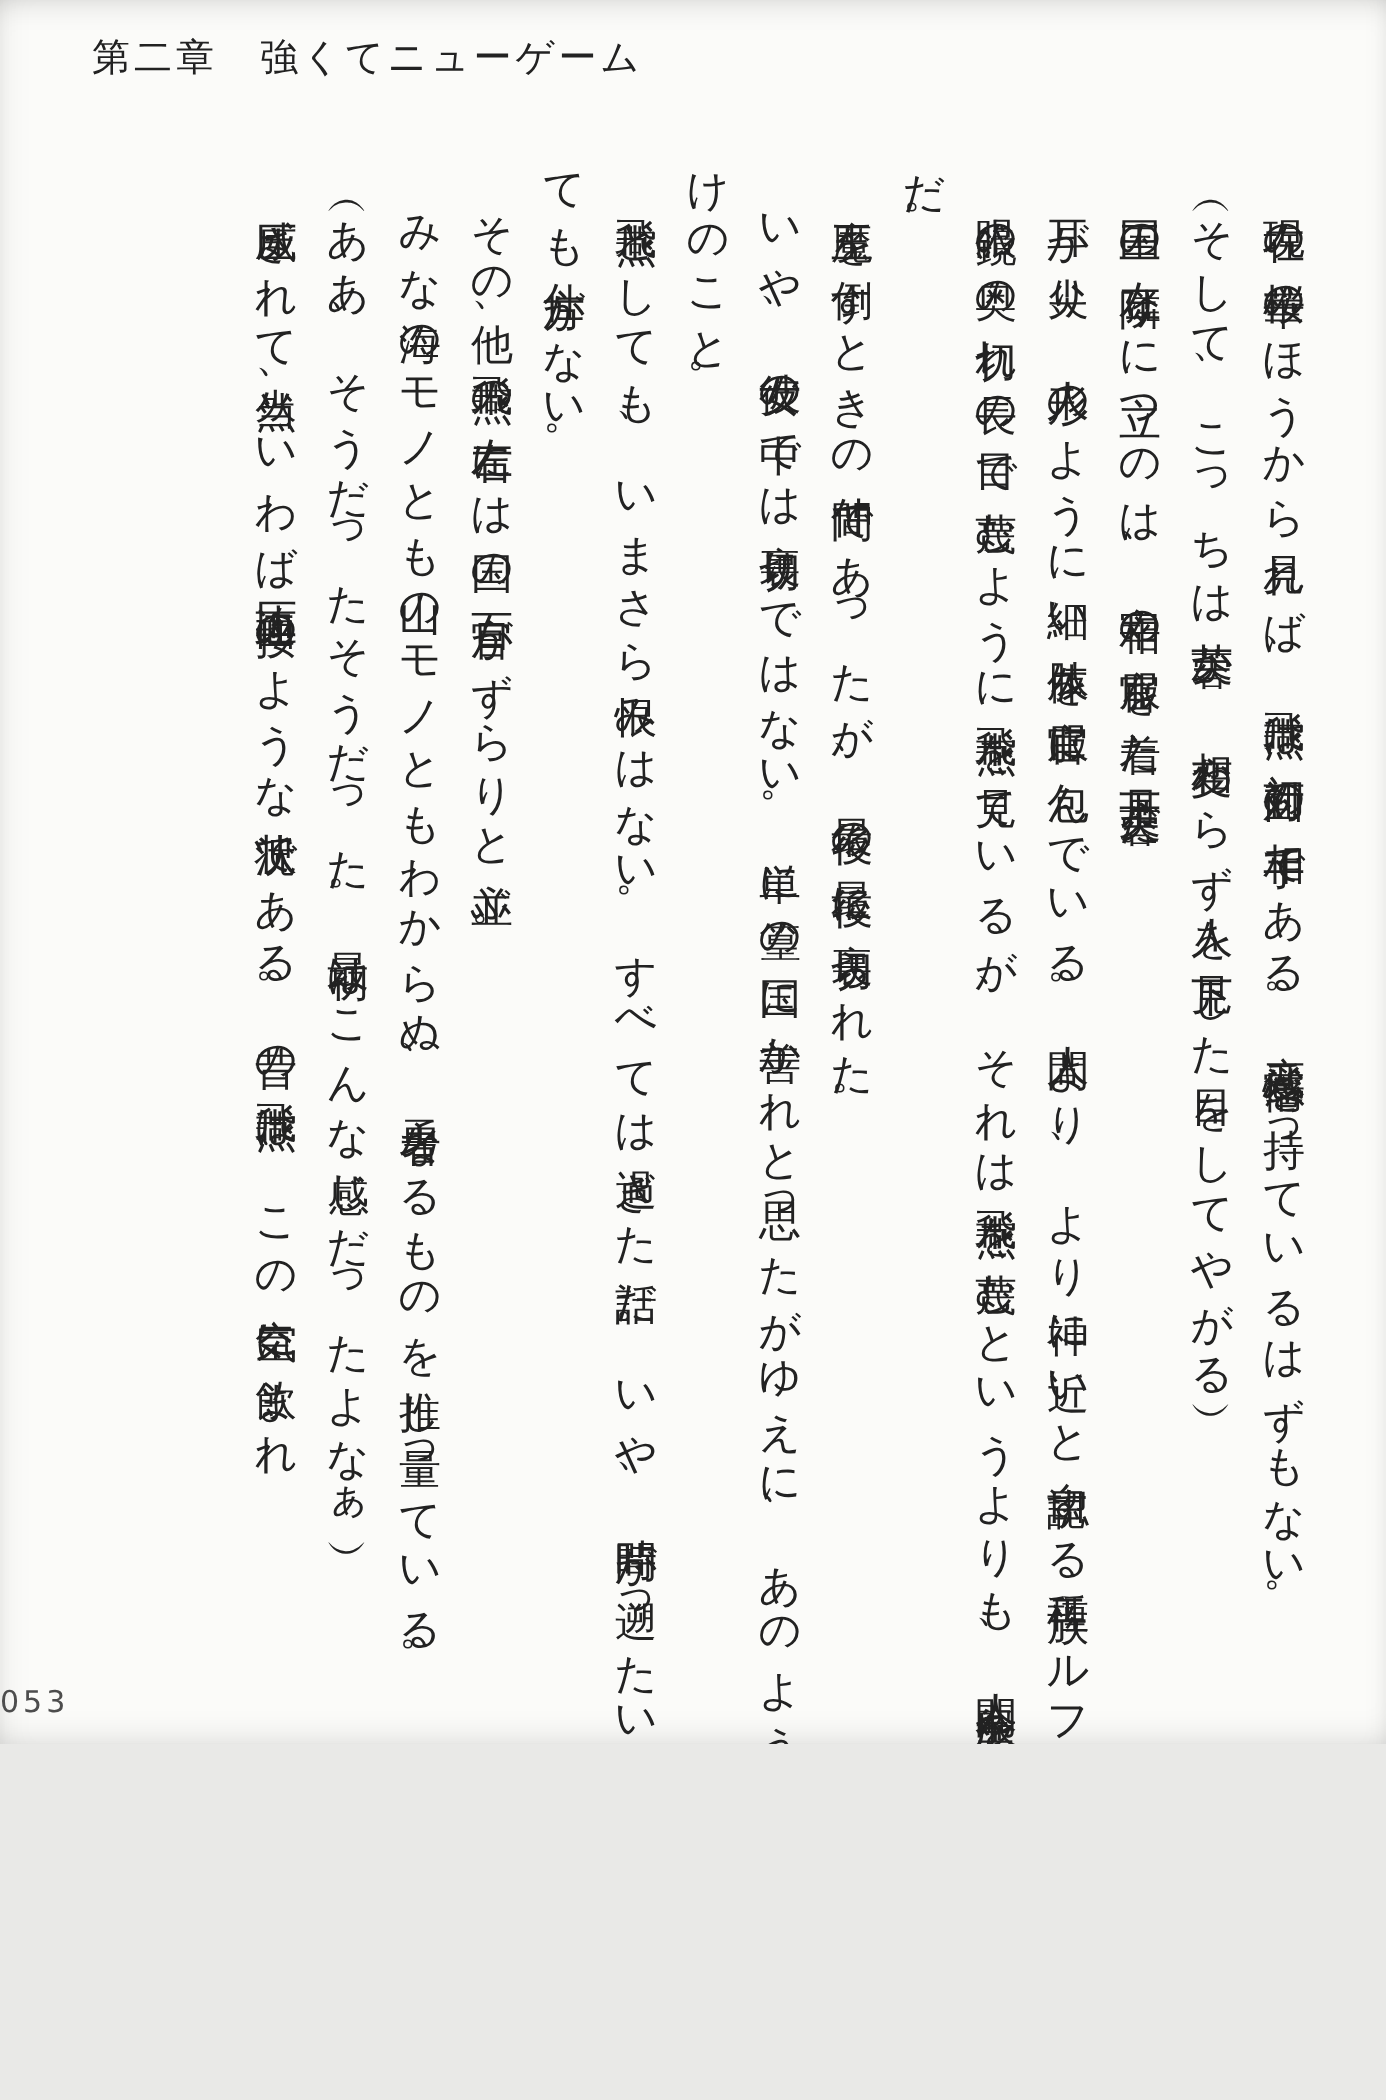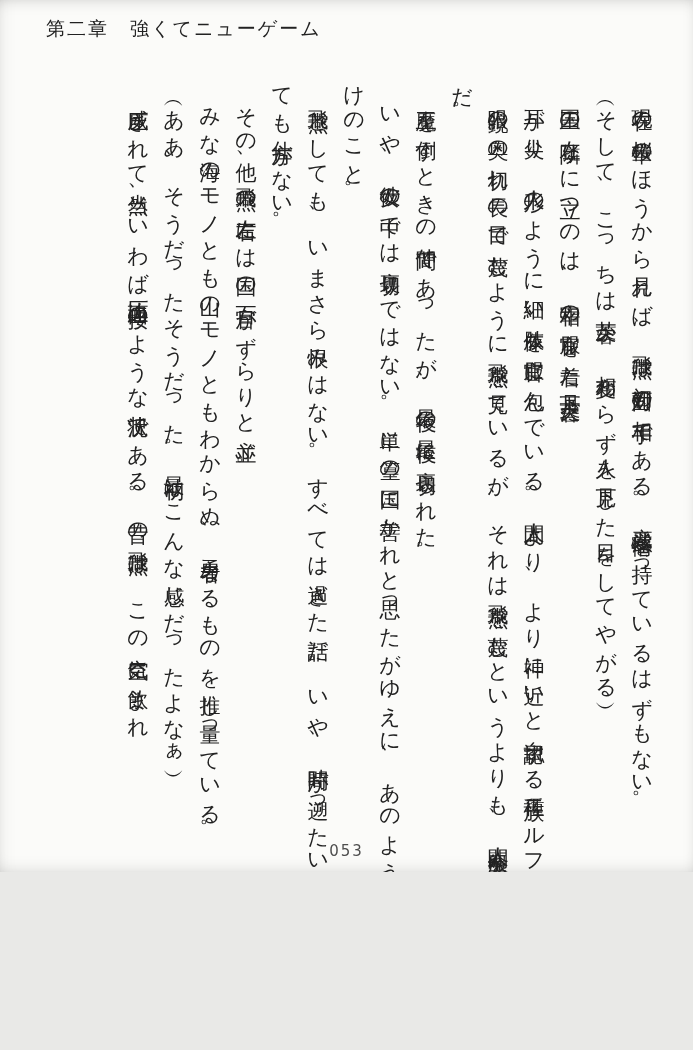--- a/index.html
+++ b/index.html
@@ -45,21 +45,21 @@
     text-align:start;
   }
   .body-text p{
     margin:0;padding:0;
     text-indent:1em;
   }
   .page-number{
     position:absolute;
     left:0;right:0;
     bottom:12px;
-    text-align:center;
+    text-align:left;
     font-family:"DejaVu Sans","Liberation Sans",sans-serif;
     font-size:15px;
     letter-spacing:2px;
     color:var(--pagenum);
   }
 </style>
 </head>
 <body>
 
 <div class="book-page">

